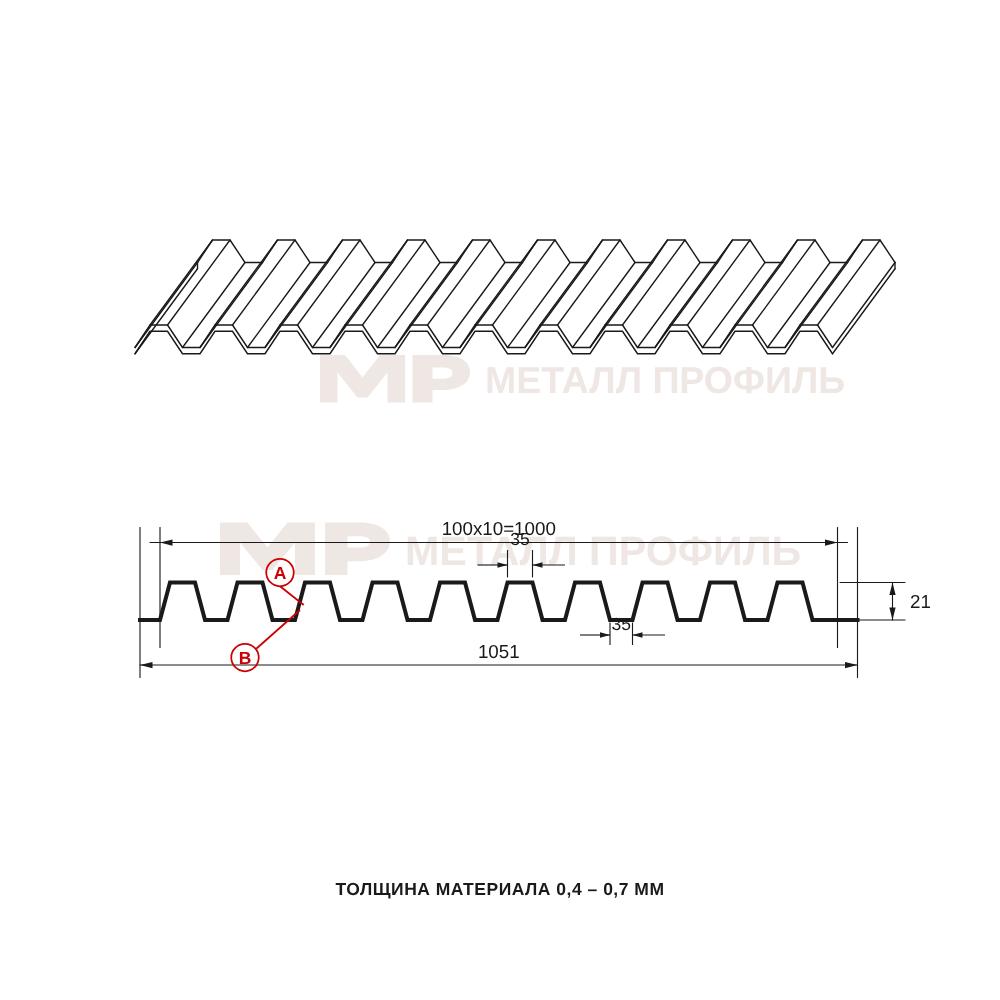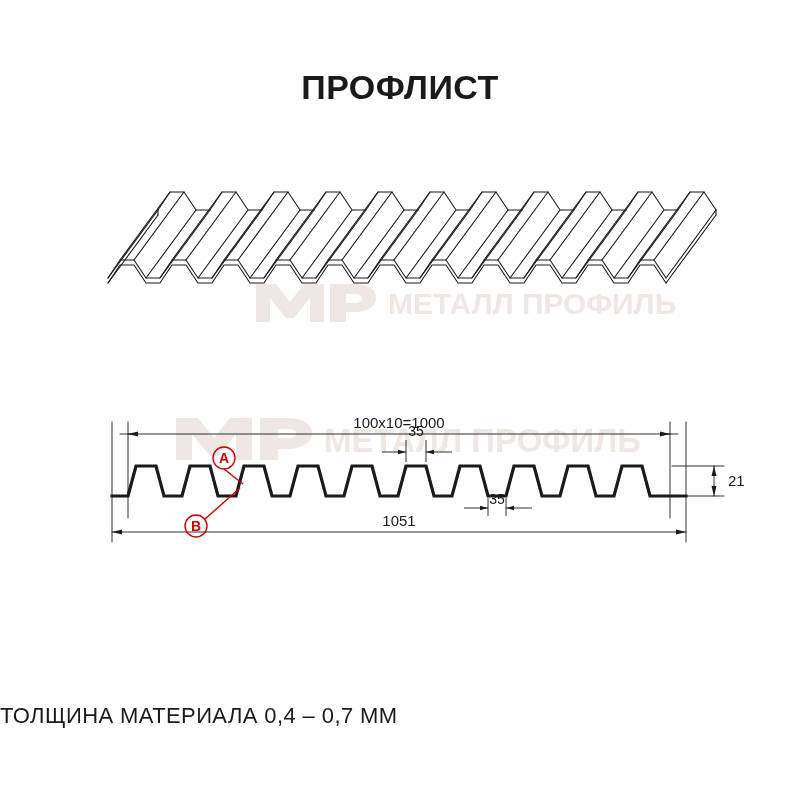--- a/index.html
+++ b/index.html
@@ -36,23 +36,23 @@
     top: 116px;
     text-align: center;
     font-size: 17px;
     font-weight: bold;
   }
   .footer {
     position: absolute;
     left: 0;
     right: 0;
     top: 703px;
-    text-align: left;
-    font-size: 22px;
-    font-weight: normal;
+    text-align: center;
+    font-size: 14px;
+    font-weight: bold;
     letter-spacing: 0.4px;
   }
   .iso-wrap {
     position: absolute;
     left: 100px;
     top: 170px;
     width: 620px;
     height: 150px;
   }
   .section-wrap {
@@ -70,21 +70,20 @@
   .wm1 { left: 250px; top: 268px; }
   .wm2 { left: 170px; top: 398px; }
   svg { display: block; overflow: visible; }
   text { font-family: "Liberation Sans", sans-serif; }
 </style>
 </head>
 <body>
 
 <div class="page">
 
-  <div class="title">ПРОФЛИСТ</div>
 
   <div class="iso-wrap">
     <svg width="620" height="150" viewBox="0 0 620 150">
       <g fill="none" stroke="#1a1a1a" stroke-width="1.1" stroke-linejoin="round" stroke-linecap="round">
 
         <path d="M58 40 L70 22 L84 22 L96 40 L110 40 L122 22 L136 22 L148 40 L162 40 L174 22 L188 22 L200 40 L214 40 L226 22 L240 22 L252 40 L266 40 L278 22 L292 22 L304 40 L318 40 L330 22 L344 22 L356 40 L370 40 L382 22 L396 22 L408 40 L422 40 L434 22 L448 22 L460 40 L474 40 L486 22 L500 22 L512 40 L526 40 L538 22 L552 22 L564 40 L578 40 L590 22 L604 22 L616 40"></path>
 
         <path d="M8 108 L20 90 L34 90 L46 108 L60 108 L72 90 L86 90 L98 108 L112 108 L124 90 L138 90 L150 108 L164 108 L176 90 L190 90 L202 108 L216 108 L228 90 L242 90 L254 108 L268 108 L280 90 L294 90 L306 108 L320 108 L332 90 L346 90 L358 108 L372 108 L384 90 L398 90 L410 108 L424 108 L436 90 L450 90 L462 108 L476 108 L488 90 L502 90 L514 108 L528 108 L540 90 L554 90 L566 108"></path>
 
         <path d="M8 113 L20 95 L34 95 L46 113 L60 113 L72 95 L86 95 L98 113 L112 113 L124 95 L138 95 L150 113 L164 113 L176 95 L190 95 L202 113 L216 113 L228 95 L242 95 L254 113 L268 113 L280 95 L294 95 L306 113 L320 113 L332 95 L346 95 L358 113 L372 113 L384 95 L398 95 L410 113 L424 113 L436 95 L450 95 L462 113 L476 113 L488 95 L502 95 L514 113 L528 113 L540 95 L554 95 L566 113"></path>

